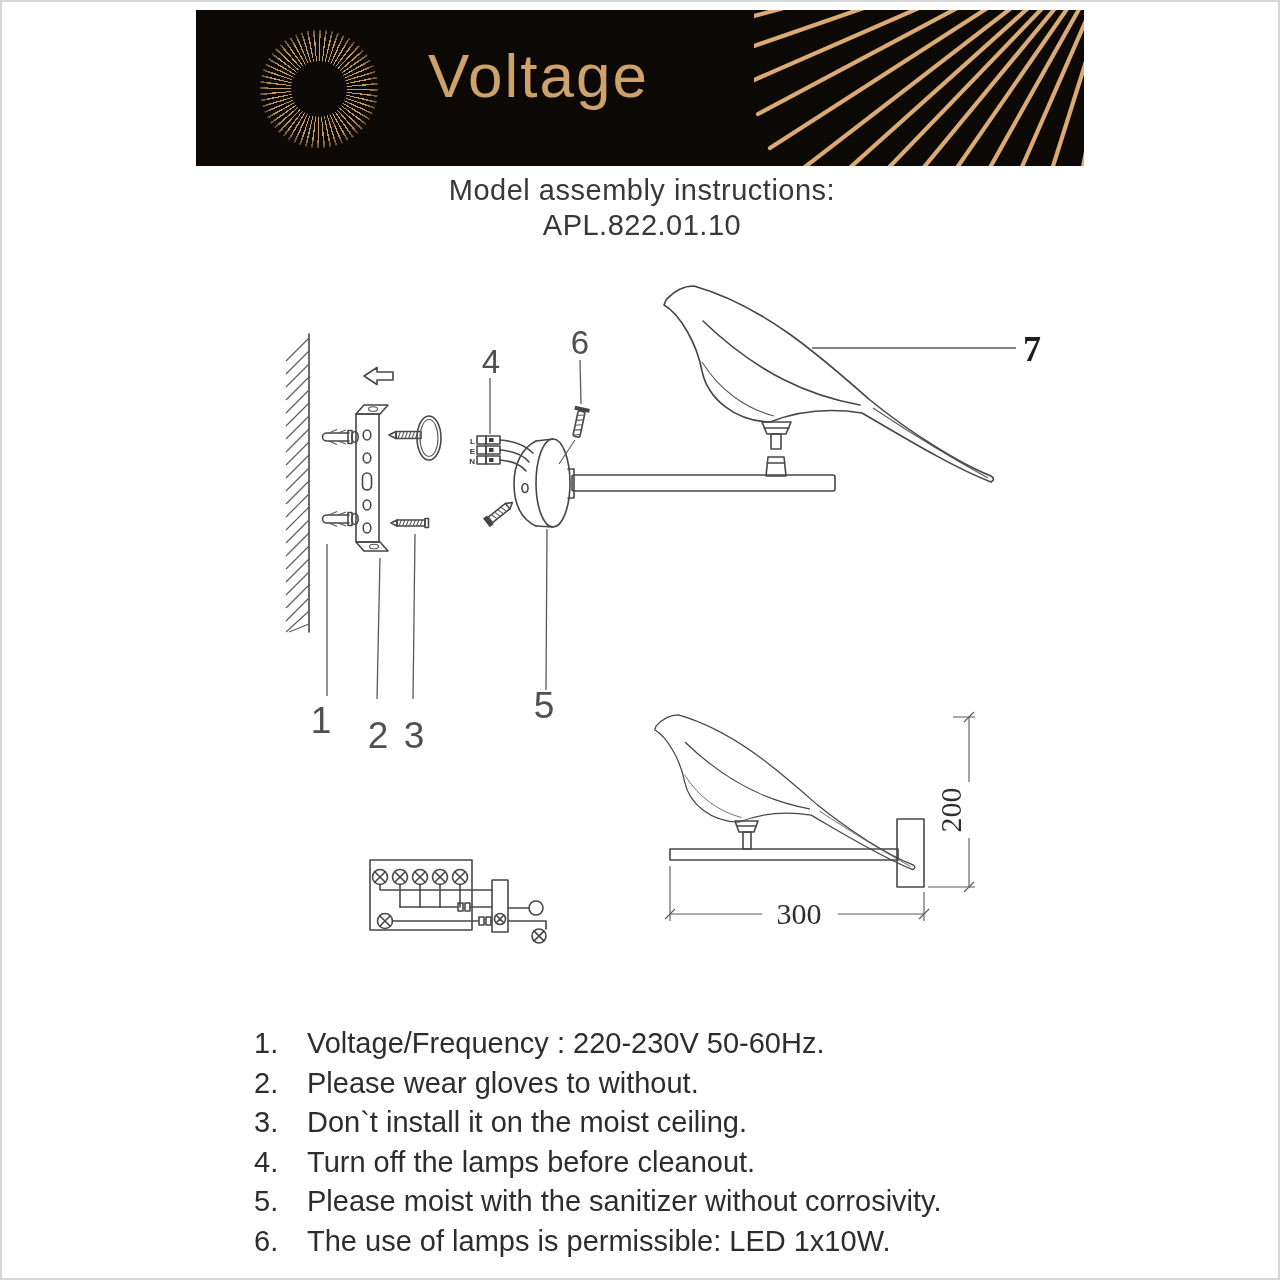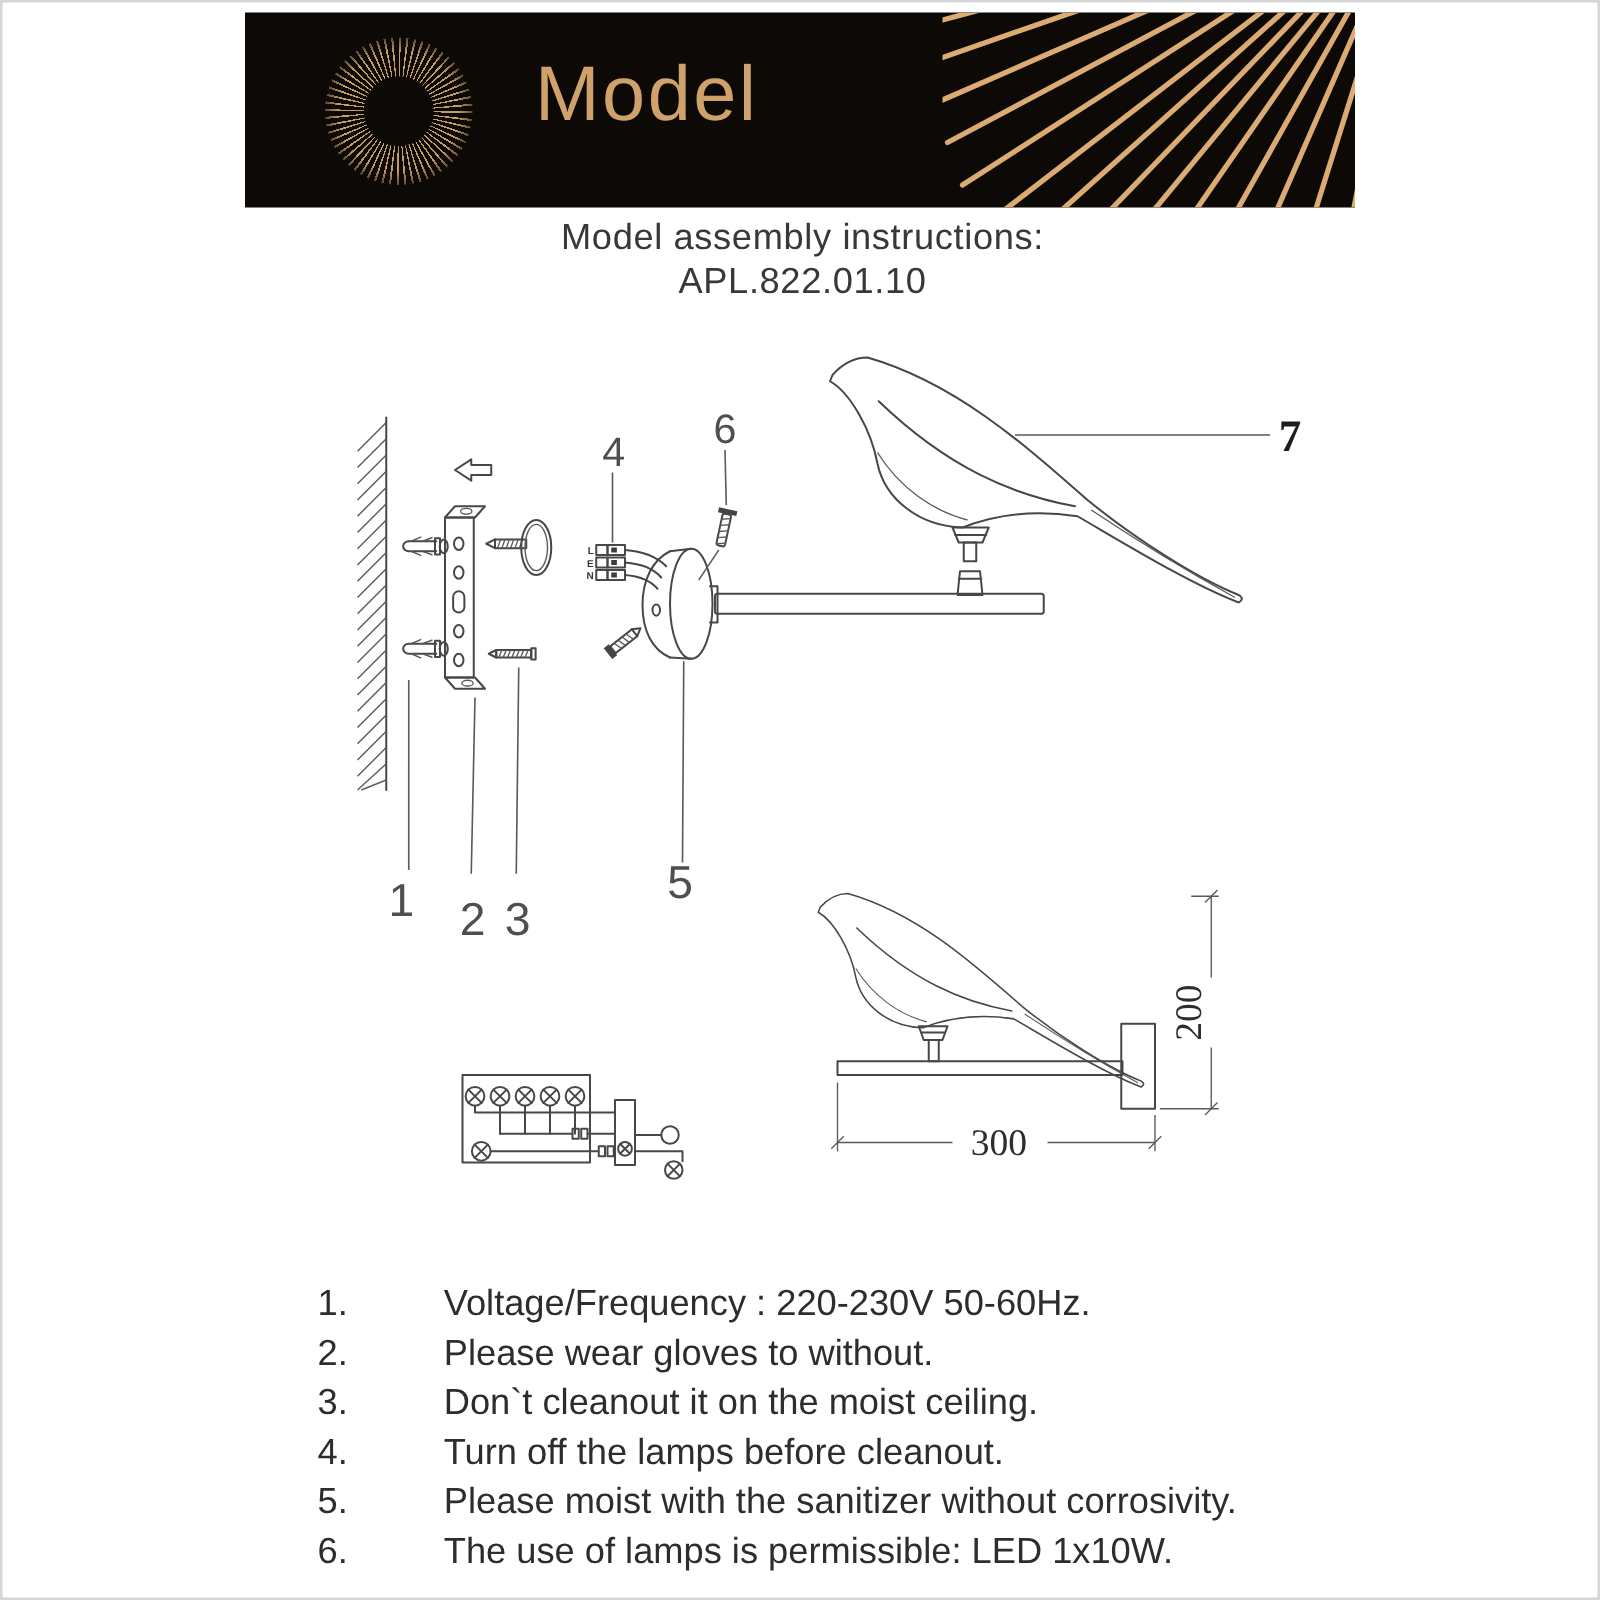--- a/index.html
+++ b/index.html
@@ -41,32 +41,32 @@
   .lead{stroke:#5a5a5a;stroke-width:1.3;fill:none;}
   .partnum{font-family:"Liberation Sans",sans-serif;font-size:37px;fill:#4f4f4f;}
   .partnum-sm{font-family:"Liberation Sans",sans-serif;font-size:33px;fill:#4f4f4f;}
   .serifnum{font-family:"Liberation Serif",serif;font-weight:bold;font-size:36px;fill:#1d1d1d;}
   .dimtxt{font-family:"Liberation Serif",serif;font-size:30px;fill:#2e2e2e;}
   .termtxt{font-family:"Liberation Sans",sans-serif;font-size:8px;font-weight:bold;fill:#333;}
   
   .instructions{position:absolute;left:252px;top:1022px;width:810px;color:#2d2d2d;}
   .inst-row{display:flex;align-items:flex-start;line-height:39.5px;font-size:29px;}
   .inst-num{width:53px;flex:0 0 53px;}
-  .inst-text{flex:1;margin-left:48px;}
+  .inst-text{flex:1;}
 </style>
 </head>
 <body>
 
 <div class="page">
 
   <div class="banner">
     <div class="logo-ring"></div>
     <div class="logo-fade"></div>
     <div class="logo-core"></div>
-    <div class="brand">Model</div>
+    <div class="brand">Voltage</div>
     <svg class="rays" width="330" height="156" viewBox="0 0 330 156">
       <g stroke="#dcab74" stroke-width="4.2" stroke-linecap="round">
         <line x1="378" y1="-95" x2="0" y2="6"></line>
         <line x1="378" y1="-95" x2="0" y2="36"></line>
         <line x1="378" y1="-95" x2="0" y2="70"></line>
         <line x1="378" y1="-95" x2="4" y2="104"></line>
         <line x1="378" y1="-95" x2="16" y2="138"></line>
         <line x1="378" y1="-95" x2="34" y2="170"></line>
         <line x1="378" y1="-95" x2="62" y2="188"></line>
         <line x1="378" y1="-95" x2="94" y2="200"></line>
@@ -316,21 +316,21 @@
     <div class="inst-row">
       <span class="inst-num">1.</span>
       <span class="inst-text">Voltage/Frequency : 220-230V 50-60Hz.</span>
     </div>
     <div class="inst-row">
       <span class="inst-num">2.</span>
       <span class="inst-text">Please wear gloves to without.</span>
     </div>
     <div class="inst-row">
       <span class="inst-num">3.</span>
-      <span class="inst-text">Don`t cleanout it on the moist ceiling.</span>
+      <span class="inst-text">Don`t install it on the moist ceiling.</span>
     </div>
     <div class="inst-row">
       <span class="inst-num">4.</span>
       <span class="inst-text">Turn off the lamps before cleanout.</span>
     </div>
     <div class="inst-row">
       <span class="inst-num">5.</span>
       <span class="inst-text">Please moist with the sanitizer without corrosivity.</span>
     </div>
     <div class="inst-row">

